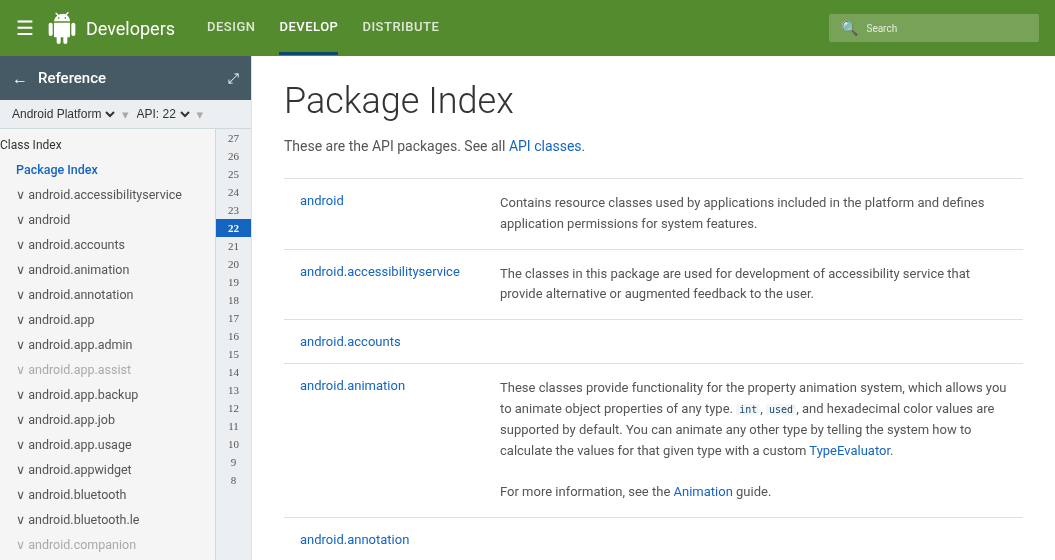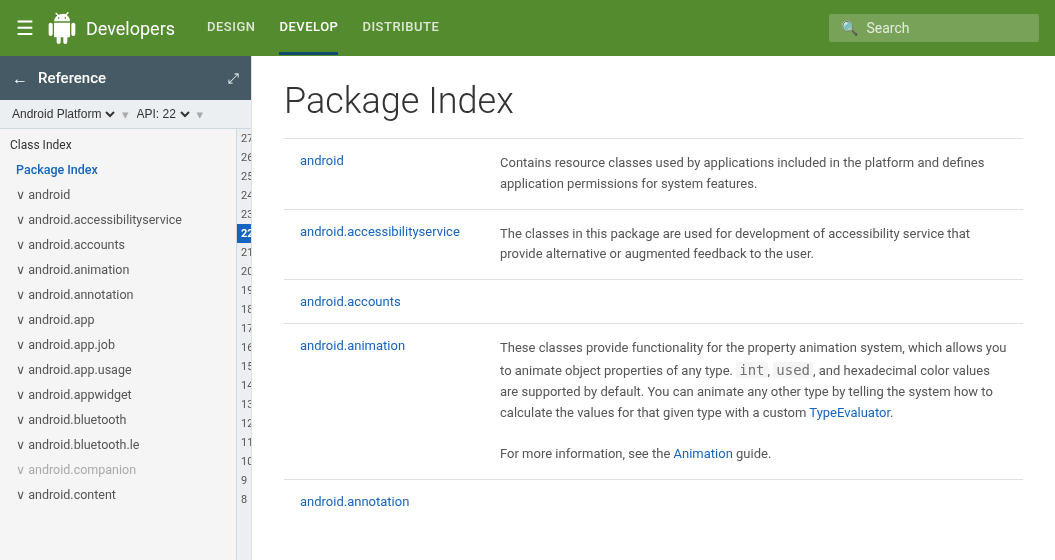--- a/index.html
+++ b/index.html
@@ -63,21 +63,21 @@
       width: 210px;
       cursor: text;
     }
     .search-icon-wrap {
       color: white;
       margin-right: 8px;
       font-size: 14px;
     }
     .search-placeholder {
       color: rgba(255,255,255,0.8);
-      font-size: 14px;
+      font-size: 10px;
     }
 
     
     .content-area {
       display: flex;
       flex: 1;
       overflow: hidden;
     }
 
     
@@ -154,32 +154,33 @@
       cursor: pointer;
       white-space: nowrap;
       overflow: hidden;
       text-overflow: ellipsis;
     }
     .sidebar-item.active { color: #1565c0; font-weight: 500; }
     .sidebar-item.section-header {
       color: #333;
       font-size: 12px;
       font-weight: 400;
-      padding-left: 10px;
+      padding-left: 0;
     }
     .sidebar-item.muted { color: #aaa; }
 
     .api-scroll {
-      width: 15px;
+      width: 36px;
       background: #eceff1;
       border-left: 1px solid #cfd8dc;
       overflow-y: auto;
       display: flex;
       flex-direction: column;
       align-items: center;
+      font-family: Liberation Serif, serif;
     }
     .api-num {
       font-size: 11px;
       color: #555;
       padding: 3px 4px;
       cursor: pointer;
       width: 100%;
       text-align: center;
     }
     .api-num.selected {
@@ -232,22 +233,22 @@
     }
     .package-desc {
       color: #555;
       line-height: 1.6;
     }
     .package-desc code {
       background: #f5f5f5;
       padding: 0 3px;
       border-radius: 2px;
       font-family: monospace;
-      font-size: 14px;
-      color: #737373;
+      font-size: 10px;
+      color: #0c4a6e;
     }
     .package-desc a {
       color: #1565c0;
       text-decoration: none;
     }
     .package-name-cell {
       width: 200px;
       padding-left: 8px;
     }
 
@@ -294,26 +295,29 @@
       <span style="color:#aaa">▾</span>
       <select class="api-select">
         <option>API: 22</option>
       </select>
       <span style="color:#aaa">▾</span>
     </div>
     <div class="sidebar-nav">
       <div class="sidebar-list">
         <div class="sidebar-item section-header">Class Index</div>
         <div class="sidebar-item active">Package Index</div>
+        <div class="sidebar-item">∨ android.accessibilityservice</div>
         <div class="sidebar-item">∨ android</div>
-        <div class="sidebar-item">∨ android.accessibilityservice</div>
         <div class="sidebar-item">∨ android.accounts</div>
         <div class="sidebar-item">∨ android.animation</div>
         <div class="sidebar-item">∨ android.annotation</div>
         <div class="sidebar-item">∨ android.app</div>
+        <div class="sidebar-item">∨ android.app.admin</div>
+        <div class="sidebar-item muted">∨ android.app.assist</div>
+        <div class="sidebar-item">∨ android.app.backup</div>
         <div class="sidebar-item">∨ android.app.job</div>
         <div class="sidebar-item">∨ android.app.usage</div>
         <div class="sidebar-item">∨ android.appwidget</div>
         <div class="sidebar-item">∨ android.bluetooth</div>
         <div class="sidebar-item">∨ android.bluetooth.le</div>
         <div class="sidebar-item muted">∨ android.companion</div>
         <div class="sidebar-item">∨ android.content</div>
 
       </div>
       <div class="api-scroll">
@@ -336,20 +340,24 @@
         <div class="api-num">11</div>
         <div class="api-num">10</div>
         <div class="api-num">9</div>
         <div class="api-num">8</div>
       </div>
     </div>
   </aside>
 
   <main class="main-content">
     <h1 class="page-title">Package Index</h1>
+    <p class="intro-text">
+      <span>These are the API packages. See all</span>
+      <a href="#">API classes.</a>
+    </p>
 
     <table class="package-table">
 
       <tbody>
           <tr>
         <td class="package-name-cell">
           <a class="package-link">android</a>
         </td>
         <td class="package-desc">
           Contains resource classes used by applications included in the platform and defines application permissions for system features.

